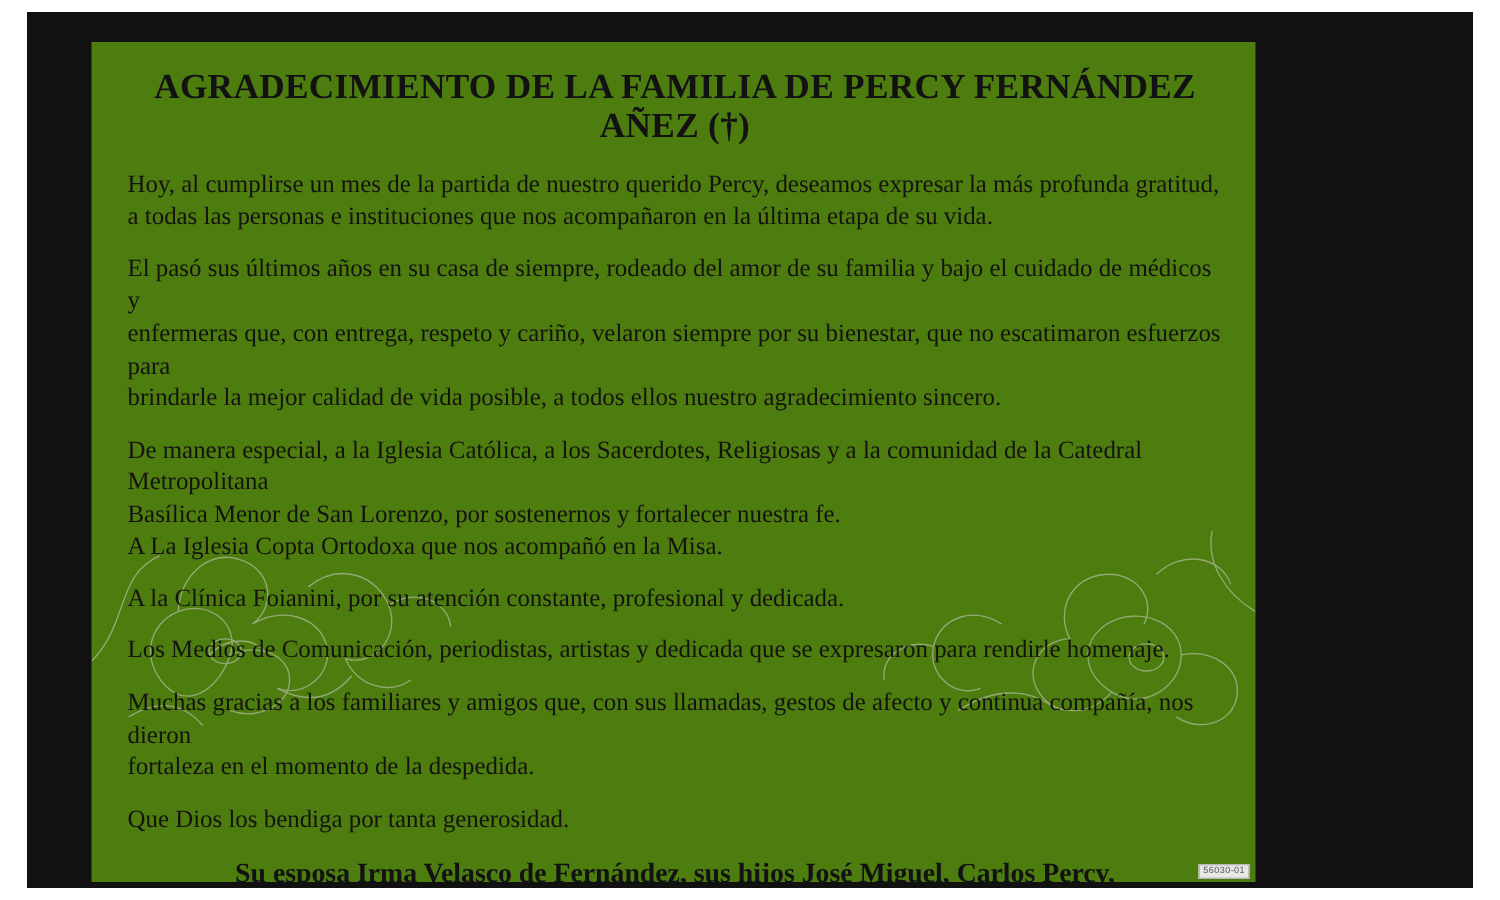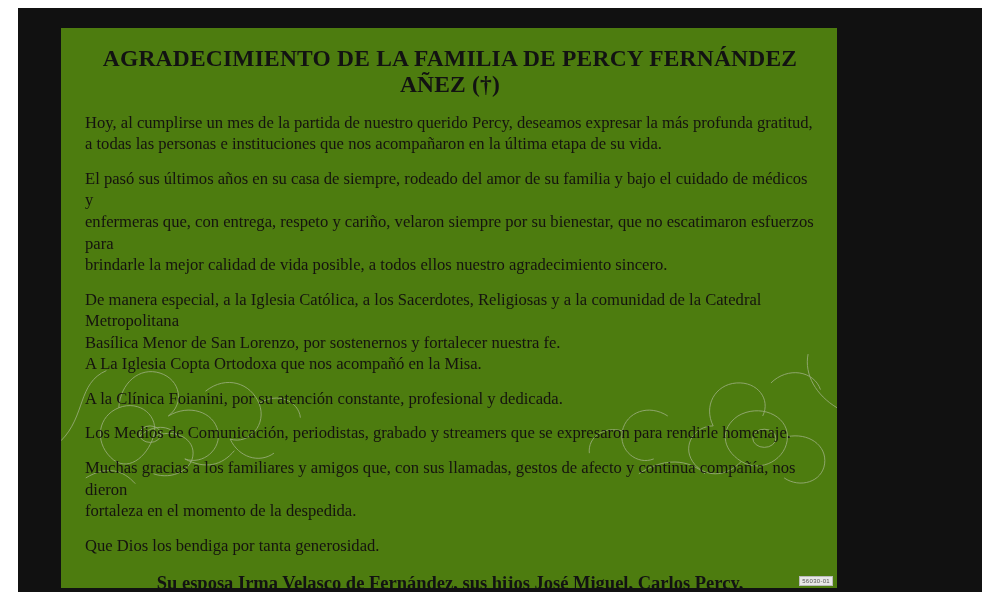--- a/index.html
+++ b/index.html
@@ -130,21 +130,21 @@
 
         <p class="para">Hoy, al cumplirse un mes de la partida de nuestro querido Percy, deseamos expresar la más profunda gratitud,
 a todas las personas e instituciones que nos acompañaron en la última etapa de su vida.</p>
         <p class="para">El pasó sus últimos años en su casa de siempre, rodeado del amor de su familia y bajo el cuidado de médicos y
 enfermeras que, con entrega, respeto y cariño, velaron siempre por su bienestar, que no escatimaron esfuerzos para
 brindarle la mejor calidad de vida posible, a todos ellos nuestro agradecimiento sincero.</p>
         <p class="para">De manera especial, a la Iglesia Católica, a los Sacerdotes, Religiosas y a la comunidad de la Catedral Metropolitana
 Basílica Menor de San Lorenzo, por sostenernos y fortalecer nuestra fe.
 A La Iglesia Copta Ortodoxa que nos acompañó en la Misa.</p>
         <p class="para">A la Clínica Foianini, por su atención constante, profesional y dedicada.</p>
-        <p class="para">Los Medios de Comunicación, periodistas, grabado y streamers que se expresaron para rendirle homenaje.</p>
+        <p class="para">Los Medios de Comunicación, periodistas, artistas y dedicada que se expresaron para rendirle homenaje.</p>
         <p class="para">Muchas gracias a los familiares y amigos que, con sus llamadas, gestos de afecto y continua compañía, nos dieron
 fortaleza en el momento de la despedida.</p>
         <p class="para">Que Dios los bendiga por tanta generosidad.</p>
 
         <div class="signature">Su esposa Irma Velasco de Fernández, sus hijos José Miguel, Carlos Percy,
 Ana María y Francisco, hijos políticos y nietos.</div>
 
       </div>
 
       <div class="code">56030-01</div>

